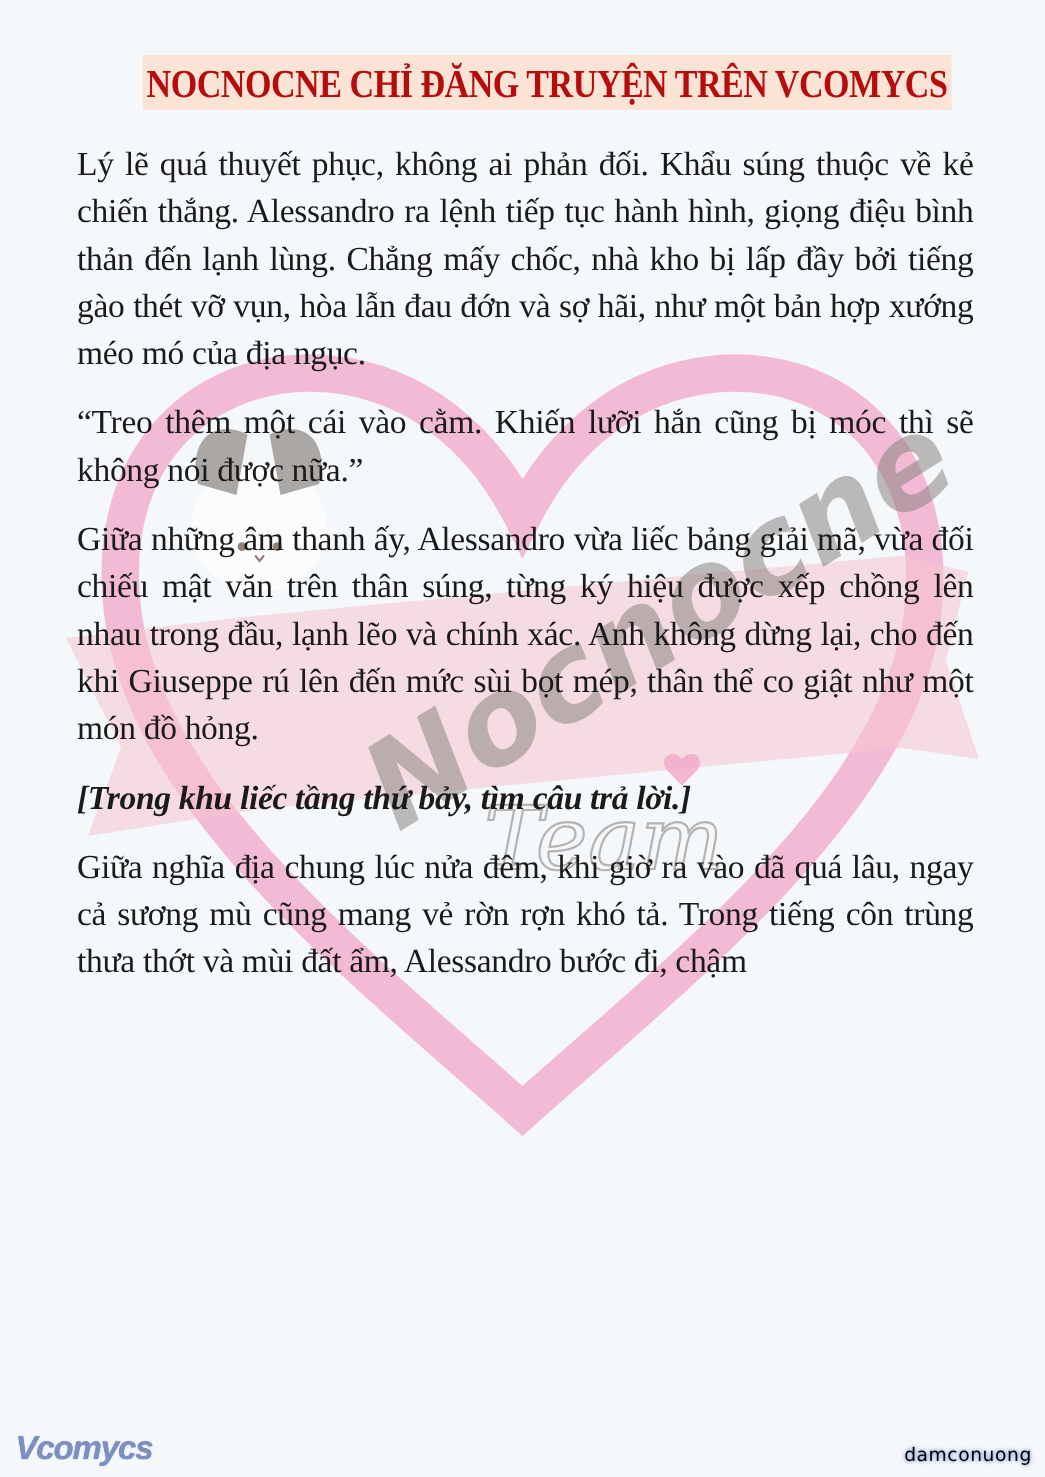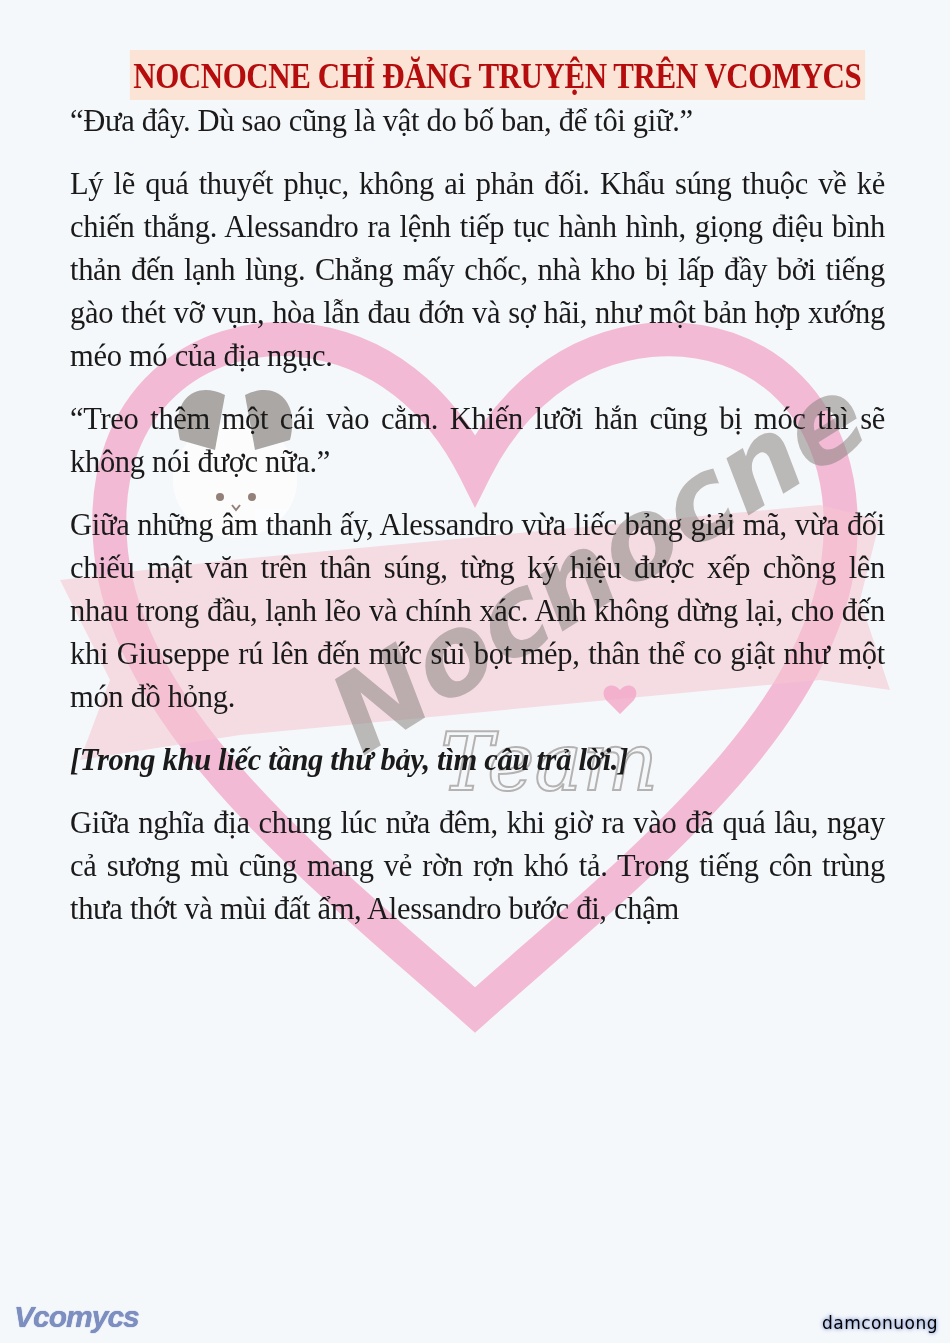--- a/index.html
+++ b/index.html
@@ -10,21 +10,21 @@
     font-family: "Liberation Serif", "DejaVu Serif", serif;
     color: #1a1a1a;
   }
   .watermark {
     position: absolute; left: 0; top: 0; width: 950px; height: 1343px;
     pointer-events: none; z-index: 0;
   }
   .page {
     position: absolute; left: 70px; top: 50px; width: 815px; z-index: 1;
   }
-  .title-wrap { text-align: right; margin-bottom: 0; }
+  .title-wrap { text-align: right; margin-bottom: 28px; }
   .title {
     display: inline-block;
     background: #fbe3d6;
     color: #b50d0d;
     font-family: "Liberation Serif", "DejaVu Serif", serif;
     font-weight: bold;
     font-size: 36px;
     letter-spacing: -0.5px;
     padding: 4px 4px 2px 4px;
     line-height: 44px;
@@ -78,21 +78,20 @@
   <text x="440" y="790" font-family="DejaVu Serif, serif" font-style="italic" font-size="80" fill="none" stroke="#8c8582" stroke-width="2" opacity="0.6">Team</text>
 
   <path d="M620 690 c -8 -10, -22 -2, -14 10 l 14 14 l 14 -14 c 8 -12, -6 -20, -14 -10 z" fill="#f2a6c8" opacity="0.8"></path>
 </svg>
 
 <div class="page">
   <div class="title-wrap">
     <span class="title">NOCNOCNE CHỈ ĐĂNG TRUYỆN TRÊN VCOMYCS</span>
   </div>
 
-  <p class="para">“Đưa đây. Dù sao cũng là vật do bố ban, để tôi giữ.”</p>
   <p class="para">Lý lẽ quá thuyết phục, không ai phản đối. Khẩu súng thuộc về kẻ chiến thắng. Alessandro ra lệnh tiếp tục hành hình, giọng điệu bình thản đến lạnh lùng. Chẳng mấy chốc, nhà kho bị lấp đầy bởi tiếng gào thét vỡ vụn, hòa lẫn đau đớn và sợ hãi, như một bản hợp xướng méo mó của địa ngục.</p>
   <p class="para">“Treo thêm một cái vào cằm. Khiến lưỡi hắn cũng bị móc thì sẽ không nói được nữa.”</p>
   <p class="para">Giữa những âm thanh ấy, Alessandro vừa liếc bảng giải mã, vừa đối chiếu mật văn trên thân súng, từng ký hiệu được xếp chồng lên nhau trong đầu, lạnh lẽo và chính xác. Anh không dừng lại, cho đến khi Giuseppe rú lên đến mức sùi bọt mép, thân thể co giật như một món đồ hỏng.</p>
   <p class="para italic">[Trong khu liếc tầng thứ bảy, tìm câu trả lời.]</p>
   <p class="para">Giữa nghĩa địa chung lúc nửa đêm, khi giờ ra vào đã quá lâu, ngay cả sương mù cũng mang vẻ rờn rợn khó tả. Trong tiếng côn trùng thưa thớt và mùi đất ẩm, Alessandro bước đi, chậm</p>
 </div>
 
 <div class="footer-logo">Vcomycs</div>
 <div class="footer-tag">damconuong</div>
 

